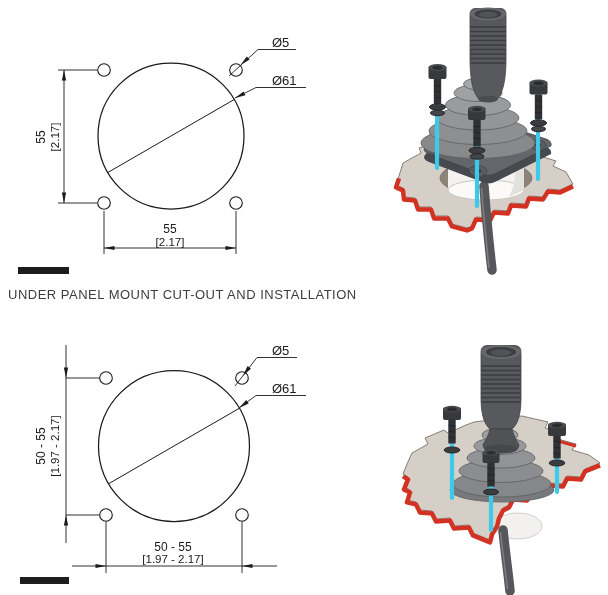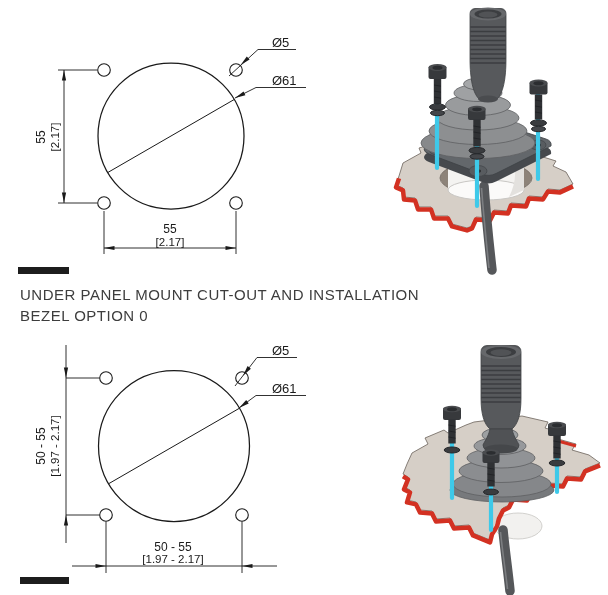--- a/index.html
+++ b/index.html
@@ -1,21 +1,21 @@
 <!DOCTYPE html>
 <html><head>
 <meta charset="utf-8">
 <style>
   html,body{margin:0;padding:0;background:#ffffff;}
   .canvas{position:relative;width:608px;height:595px;background:#ffffff;overflow:hidden;
           font-family:"Liberation Sans",sans-serif;}
   .abs{position:absolute;}
   svg text{font-family:"Liberation Sans",sans-serif;fill:#1a1a1a;}
-  .caption{position:absolute;left:20px;top:284px;width:420px;color:#3d3d3d;
-           font-size:15px;line-height:21px;letter-spacing:.5px;}
+  .caption{position:absolute;left:8px;top:284px;width:420px;color:#3d3d3d;
+           font-size:13px;line-height:21px;letter-spacing:.5px;}
   .bar{position:absolute;background:#1d1d1d;}
 </style>
 </head>
 <body>
 
 <div class="canvas">
 
   <svg class="abs" style="left:0;top:0" width="330" height="272" viewBox="0 0 330 272">
 
     <g fill="none" stroke="#1a1a1a">
@@ -161,21 +161,20 @@
       <line x1="473.5" y1="132" x2="480.5" y2="133.2" stroke="#1e2023" stroke-width=".8"></line>
       <line x1="473.5" y1="138" x2="480.5" y2="139.2" stroke="#1e2023" stroke-width=".8"></line>
       <ellipse cx="477" cy="150.5" rx="8" ry="3.1" fill="#3a3c3f" stroke="#26282b"></ellipse>
       <ellipse cx="477" cy="156.5" rx="7" ry="2.7" fill="#44464a" stroke="#26282b"></ellipse>
     </g>
   </svg>
 
   <div class="bar" style="left:18px;top:267px;width:51px;height:7px"></div>
   <div class="caption">
     <div>UNDER PANEL MOUNT CUT-OUT AND INSTALLATION</div>
-    <div>BEZEL OPTION 0</div>
   </div>
 
   <svg class="abs" style="left:0;top:330px" width="330" height="265" viewBox="0 0 330 265">
     <g fill="none" stroke="#1a1a1a">
       <circle cx="174" cy="116" r="75.5" stroke-width="1.25"></circle>
       <line x1="108.7" y1="153.7" x2="239.3" y2="78.3" stroke-width="1"></line>
       <circle cx="106" cy="48" r="6.3" stroke-width="1.1"></circle>
       <circle cx="242" cy="48" r="6.3" stroke-width="1.1"></circle>
       <circle cx="106" cy="185" r="6.3" stroke-width="1.1"></circle>
       <circle cx="242" cy="185" r="6.3" stroke-width="1.1"></circle>

